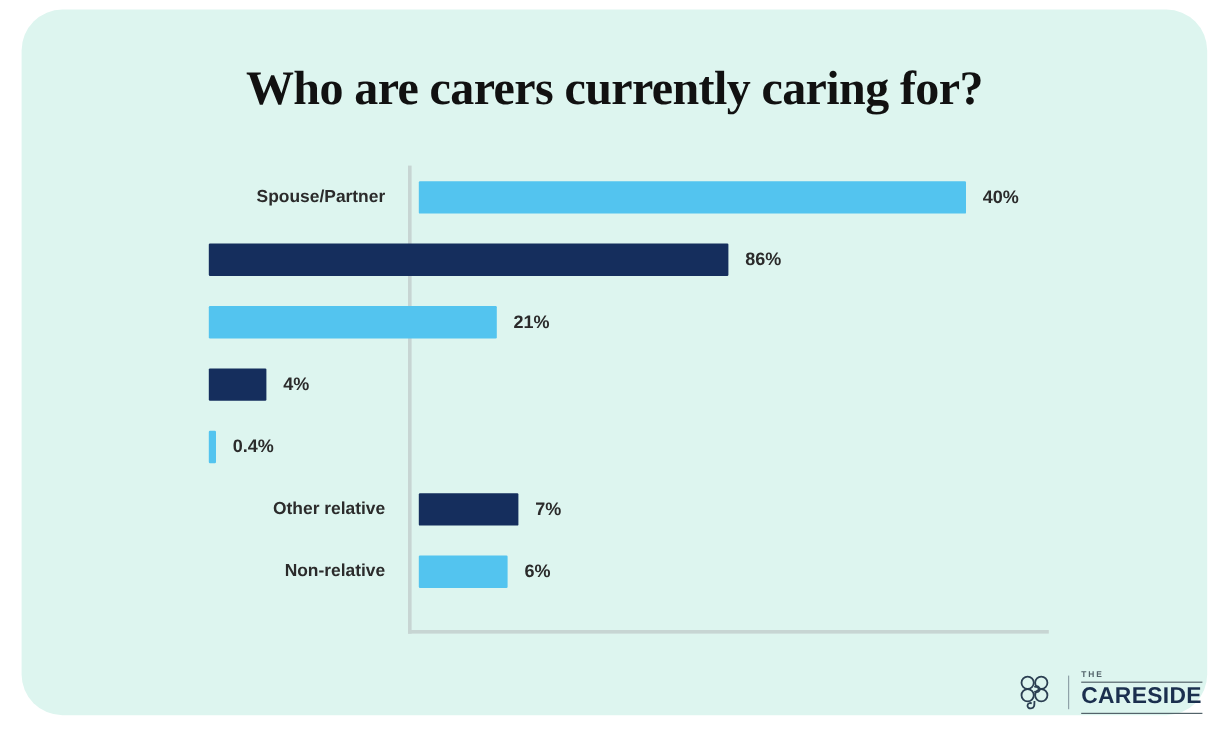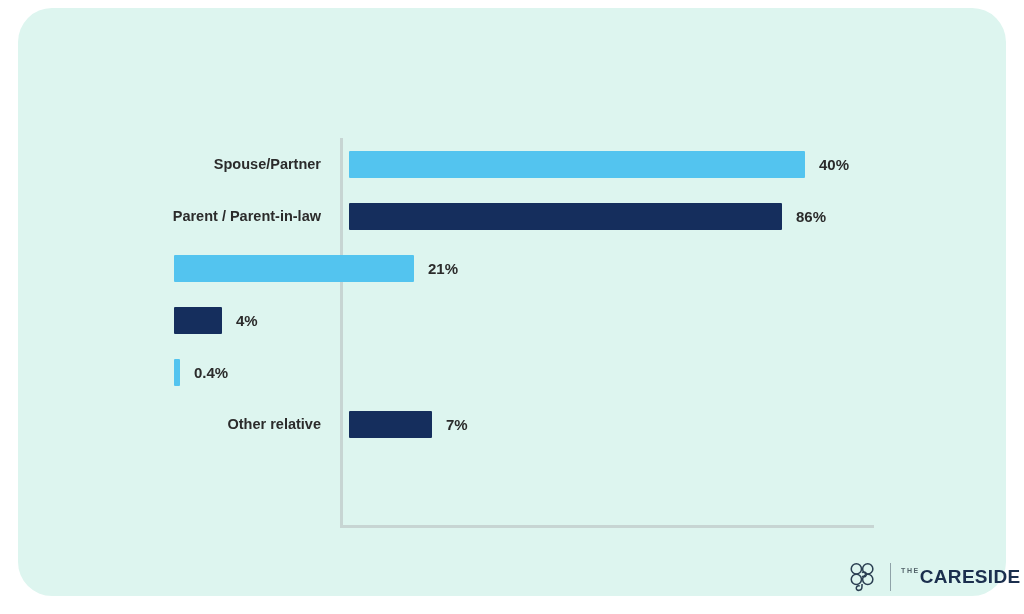--- a/index.html
+++ b/index.html
@@ -138,21 +138,21 @@
     flex: 0 0 auto;
   }
   .logo-divider {
     width: 1px;
     height: 28px;
     background: #8fa2a8;
     margin: 0 10px;
   }
   .logo-text {
     display: flex;
-    flex-direction: row;
+    flex-direction: column;
     justify-content: center;
   }
   .logo-the {
     font-size: 7px;
     letter-spacing: 1.6px;
     color: #53636a;
     font-weight: bold;
     line-height: 8px;
     margin-bottom: 1px;
   }
@@ -174,34 +174,34 @@
     margin-top: 3px;
   }
 </style>
 </head>
 <body>
 
 <div class="page">
 
   <div class="card">
 
+    <div class="chart-title">Who are carers currently caring for?</div>
 
     <div class="plot">
       <div class="axis-y"></div>
       <div class="axis-x"></div>
       <div class="rows" id="bar-rows">
           <div class="row">
             <div class="row-label">Spouse/Partner</div>
             <div class="bar-wrap">
               <div class="bar light" style="width: 456px; background: rgb(83, 196, 239);"></div>
               <div class="bar-value">40%</div>
             </div>
           </div>
           <div class="row">
-            <div class="row-label">Parent / Parent-in-law</div>
             <div class="bar-wrap">
               <div class="bar dark" style="width: 433px; background: rgb(21, 46, 93);"></div>
               <div class="bar-value">86%</div>
             </div>
           </div>
           <div class="row">
             <div class="bar-wrap">
               <div class="bar light" style="width: 240px; background: rgb(83, 196, 239);"></div>
               <div class="bar-value">21%</div>
             </div>
@@ -216,20 +216,27 @@
             <div class="bar-wrap">
               <div class="bar light" style="width: 6px; background: rgb(83, 196, 239);"></div>
               <div class="bar-value">0.4%</div>
             </div>
           </div>
           <div class="row">
             <div class="row-label">Other relative</div>
             <div class="bar-wrap">
               <div class="bar dark" style="width: 83px; background: rgb(21, 46, 93);"></div>
               <div class="bar-value">7%</div>
+            </div>
+          </div>
+          <div class="row">
+            <div class="row-label">Non-relative</div>
+            <div class="bar-wrap">
+              <div class="bar light" style="width: 74px; background: rgb(83, 196, 239);"></div>
+              <div class="bar-value">6%</div>
             </div>
           </div>
         </div>
     </div>
 
     <div class="logo">
       <svg class="logo-mark" viewBox="0 0 34 38">
         <g fill="none" stroke="#2b3f52" stroke-width="1.6">
           <circle cx="10" cy="10.5" r="5.4"></circle>
           <circle cx="22" cy="10.5" r="5.4"></circle>

